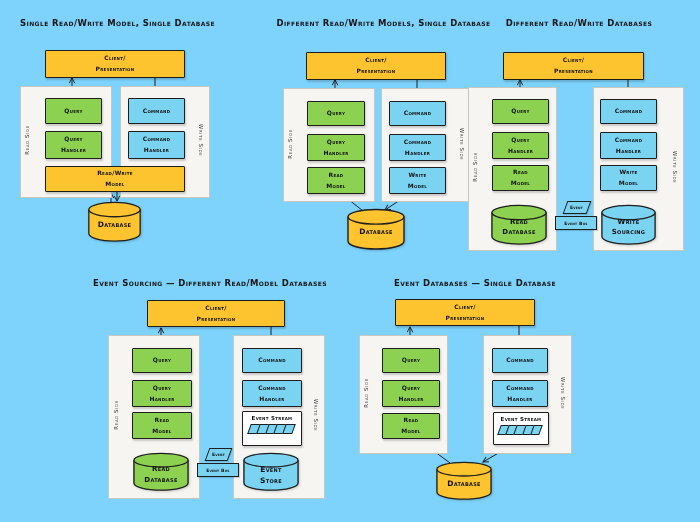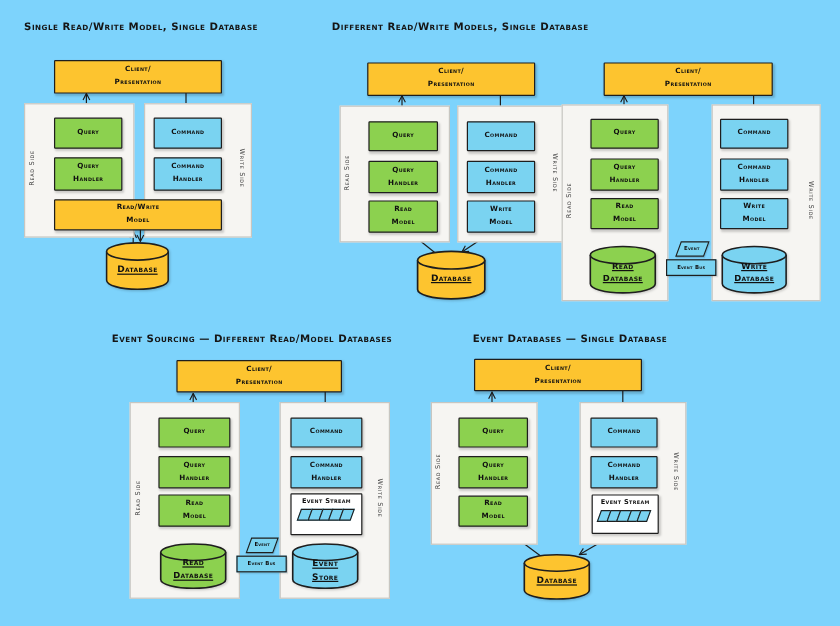--- a/index.html
+++ b/index.html
@@ -38,21 +38,21 @@
     letter-spacing:.6px; color:#3c3c3c;
   }
   .rotl { transform:rotate(-90deg); }
   .rotr { transform:rotate(90deg); }
   .cyl { position:absolute; }
   .cyl svg { position:absolute; left:0; top:0; width:100%; height:100%;
              filter:drop-shadow(1px 1.5px 1px rgba(0,0,0,.18)); }
   .cyl-label {
     position:absolute; left:0; right:0; top:30%; text-align:center;
     font-size:7.5px; font-weight:700; font-variant:small-caps;
-    letter-spacing:.3px; line-height:1.5; white-space:pre-line;text-decoration:underline;
+    letter-spacing:.3px; line-height:1.5; white-space:pre-line;
   }
   .cyl-label.one { top:42%; }
   .es-label { font-size:5.5px; font-weight:700; font-variant:small-caps;
               letter-spacing:.3px; margin-top:3px; }
   .es-strip { display:flex; width:76%; height:10px; margin-top:3px;
               transform:skewX(-20deg); }
   .es-cell  { flex:1; background:#7ad3f1; border:1px solid #1e1e1e; margin-left:-1px; }
   .para {
     position:absolute; background:#7ad3f1; border:1px solid #1e1e1e;
     transform:skewX(-20deg); display:flex; align-items:center; justify-content:center;
@@ -196,20 +196,21 @@
         <line x1="57" y1="118" x2="57" y2="111" marker-end="url(#a3)"></line>
         <line x1="165" y1="110" x2="165" y2="116" marker-end="url(#a3)"></line>
         <line x1="57" y1="151" x2="57" y2="146" marker-end="url(#a3)"></line>
         <line x1="165" y1="144" x2="165" y2="149" marker-end="url(#a3)"></line>
         <line x1="57" y1="190" x2="57" y2="178" marker-end="url(#a3)"></line>
         <line x1="165" y1="176" x2="165" y2="188" marker-end="url(#a3)"></line>
         <line x1="137" y1="208" x2="134" y2="208" stroke-dasharray="2,1.6" marker-end="url(#a3)"></line>
         <line x1="92" y1="208" x2="88" y2="208" stroke-dasharray="2,1.6" marker-end="url(#a3)"></line>
       </g>
     </svg>
+    <div class="dg-title" style="top:4px;">Different Read/Write Databases</div>
     <div class="sidebox" style="left:5px; top:73px; width:87px; height:162px;"></div>
     <div class="sidebox" style="left:130px; top:73px; width:89px; height:162px;"></div>
     <div class="side-label rotl" style="left:-18px; top:150px;">Read Side</div>
     <div class="side-label rotr" style="left:182px; top:150px;">Write Side</div>
     <div class="box yellow" style="left:40px; top:38px; width:139px; height:26px;">
         <span class="lbl">Client/
 Presentation</span>
       </div>
     <div class="box green" style="left:29px; top:85px; width:55px; height:23px;">
         <span class="lbl">Query</span>
@@ -240,21 +241,21 @@
       </svg>
       <div class="cyl-label" style="font-size:7px;">Read
 Database</div>
     </div>
     <div class="cyl" style="left:137px; top:190px; width:57px; height:42px;">
       <svg viewBox="0 0 60 44" preserveAspectRatio="none">
         <path d="M2,9 L2,34 A28,8 0 0 0 58,34 L58,9" fill="#7ad3f1" stroke="#1e1e1e" stroke-width="1.4"></path>
         <ellipse cx="30" cy="9" rx="28" ry="7.5" fill="#7ad3f1" stroke="#1e1e1e" stroke-width="1.4"></ellipse>
       </svg>
       <div class="cyl-label" style="font-size:7px;">Write
-Database</div>
+Sourcing</div>
     </div>
     <div class="para" style="left:102px; top:187px; width:22px; height:11px;">
         <span class="tiny">Event</span>
       </div>
     <div class="busbox" style="left:92px; top:202px; width:40px; height:12px;">
         <span class="tiny">Event Bus</span>
       </div>
   </div>
 
   <div class="diagram" style="left:85px; top:272px; width:250px; height:242px;">

